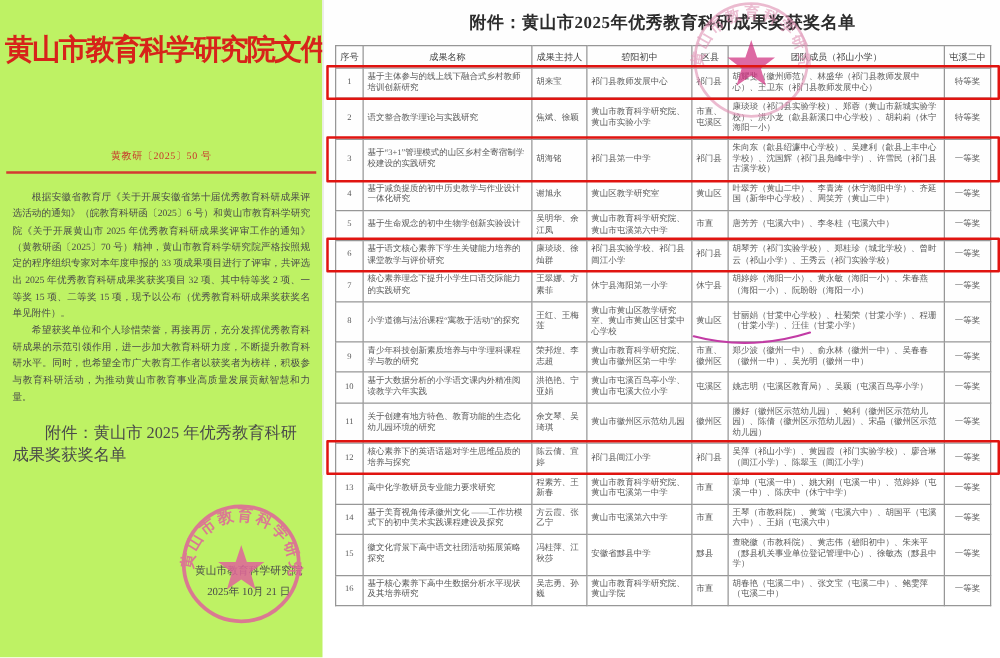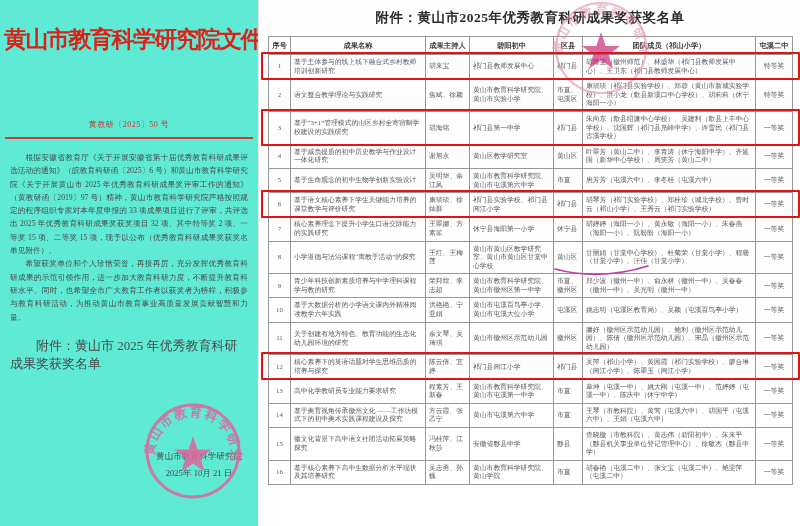--- a/index.html
+++ b/index.html
@@ -3,21 +3,21 @@
 <meta charset="utf-8">
 <style>
   html,body{margin:0;padding:0;}
   body{
     width:800px;height:526px;position:relative;overflow:hidden;
     background:#ffffff;
     font-family:"Liberation Serif","DejaVu Serif",serif;
   }
   
   .left-page{
-    position:absolute;left:0;top:0;width:258px;height:526px;background:#5eead4;
+    position:absolute;left:0;top:0;width:258px;height:526px;background:#bef264;
   }
   .masthead{
     margin:24px 4px 0;text-align:center;color:#d7231a;font-weight:bold;
     font-size:23px;letter-spacing:-1.5px;white-space:nowrap;
   }
   .doc-number{
     margin-top:64px;text-align:center;color:#c8382c;font-size:8px;letter-spacing:.5px;
   }
   .red-rule{height:2px;background:#d43a31;margin:7px 5px 0 5px;}
   .doc-title{
@@ -41,21 +41,21 @@
     margin:9px 0 0;text-align:center;font-weight:bold;color:#2c2c2c;font-size:13.5px;letter-spacing:.5px;
   }
   table.awards{
     position:absolute;left:9px;top:36px;width:524px;border-collapse:collapse;table-layout:fixed;
   }
   table.awards th,table.awards td{
     border:0.6px solid #979797;padding:3px 3px;vertical-align:middle;
     color:#585858;font-size:6.8px;line-height:8.6px;word-break:break-all;
   }
   table.awards th{
-    color:#3d3d3d;font-weight:bold;font-size:7.3px;line-height:9px;text-align:center;padding:4px 2px;
+    color:#3d3d3d;font-weight:normal;font-size:7.3px;line-height:9px;text-align:center;padding:4px 2px;
   }
   td.col-no{text-align:center;}
   td.col-name{text-align:left;}
   td.col-leader{text-align:left;}
   td.col-unit{text-align:left;}
   td.col-district{text-align:left;}
   td.col-team{text-align:left;}
   td.col-award{text-align:center;white-space:nowrap;}
   tr.data-row{height:22px;}
   .hl-box{
@@ -65,21 +65,21 @@
   .pen-stroke{position:absolute;pointer-events:none;}
 </style>
 </head>
 <body>
 
 <div class="left-page">
   <div class="masthead">黄山市教育科学研究院文件</div>
   <div class="doc-number">黄教研〔2025〕50 号</div>
   <div class="red-rule"></div>
   <div class="doc-body">
-    <p class="indent">根据安徽省教育厅《关于开展安徽省第十届优秀教育科研成果评选活动的通知》（皖教育科研函〔2025〕6 号）和黄山市教育科学研究院《关于开展黄山市 2025 年优秀教育科研成果奖评审工作的通知》（黄教研函〔2019〕97 号）精神，黄山市教育科学研究院严格按照规定的程序组织专家对本年度申报的 33 项成果项目进行了评审，共评选出 2025 年优秀教育科研成果奖获奖项目 32 项、其中特等奖 2 项、一等奖 15 项、二等奖 15 项，现予以公布（优秀教育科研成果奖获奖名单见附件）。</p>
+    <p class="indent">根据安徽省教育厅《关于开展安徽省第十届优秀教育科研成果评选活动的通知》（皖教育科研函〔2025〕6 号）和黄山市教育科学研究院《关于开展黄山市 2025 年优秀教育科研成果奖评审工作的通知》（黄教研函〔2025〕70 号）精神，黄山市教育科学研究院严格按照规定的程序组织专家对本年度申报的 33 项成果项目进行了评审，共评选出 2025 年优秀教育科研成果奖获奖项目 32 项、其中特等奖 2 项、一等奖 15 项、二等奖 15 项，现予以公布（优秀教育科研成果奖获奖名单见附件）。</p>
     <p class="indent">希望获奖单位和个人珍惜荣誉，再接再厉，充分发挥优秀教育科研成果的示范引领作用，进一步加大教育科研力度，不断提升教育科研水平。同时，也希望全市广大教育工作者以获奖者为榜样，积极参与教育科研活动，为推动黄山市教育事业高质量发展贡献智慧和力量。</p>
   </div>
   <div class="attachment-line">附件：黄山市 2025 年优秀教育科研成果奖获奖名单</div>
   <div class="signature">
     <div>黄山市教育科学研究院</div>
     <div>2025年 10月 21 日</div>
   </div>
   <svg class="seal-left" width="102" height="102" viewBox="0 0 102 102">
     <defs>
         <path id="sealArc" d="M 13,64 A 39,39 0 1 1 89,64"></path>

